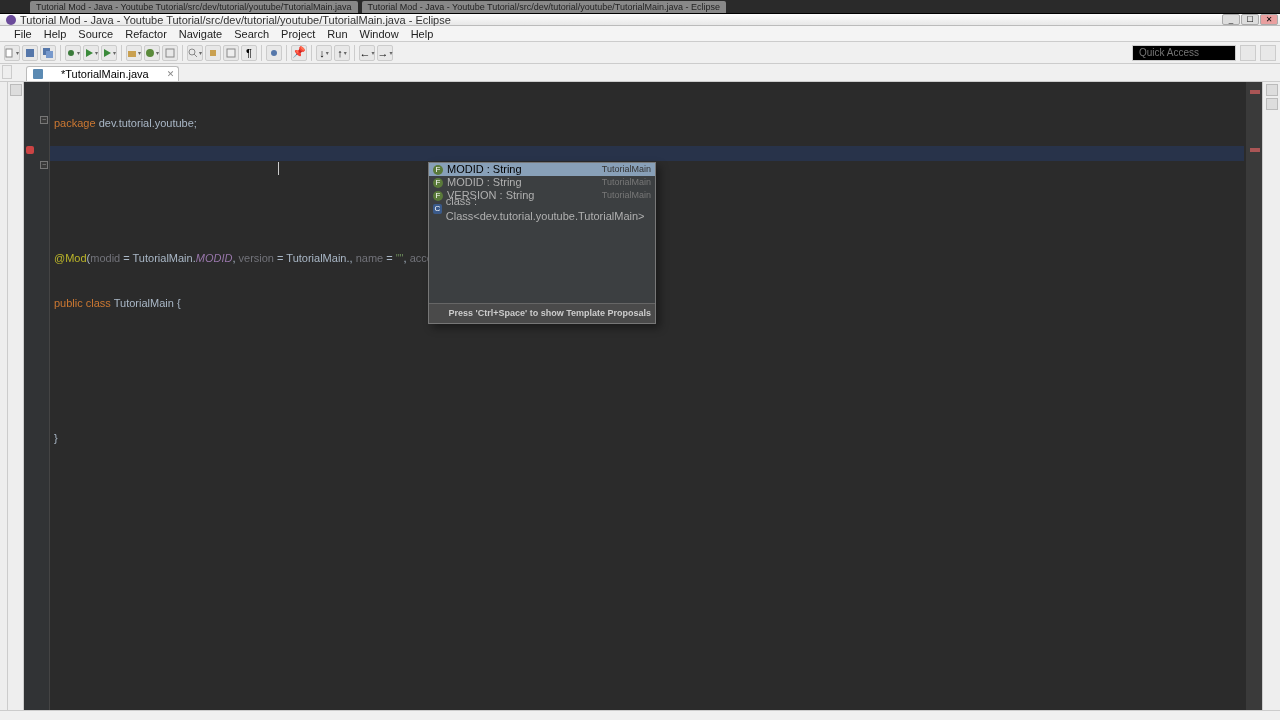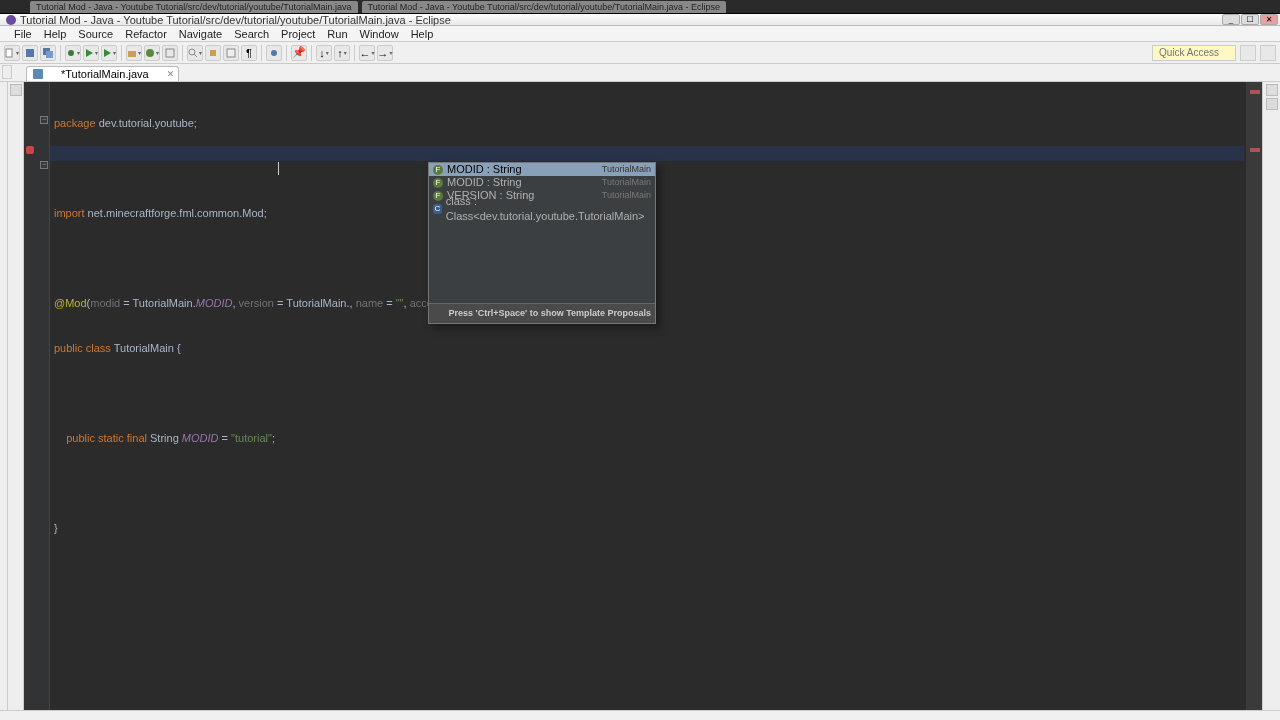--- a/index.html
+++ b/index.html
@@ -19,21 +19,21 @@
 
 .menu-bar { height: 16px; background: #f4f4f4; display: flex; align-items: center; padding: 0 8px; border-bottom: 1px solid #ccc; }
 .menu-item { padding: 1px 6px; cursor: pointer; font-size: 11px; color: #222; }
 
 
 .toolbar { height: 22px; background: #f0f0f0; border-bottom: 1px solid #ccc; display: flex; align-items: center; padding: 0 4px; gap: 2px; }
 .tbtn { width: 16px; height: 16px; background: #e8e8e8; border: 1px solid #ccc; border-radius: 2px; display: flex; align-items: center; justify-content: center; cursor: pointer; }
 .tbtn svg { width: 10px; height: 10px; }
 .tsep { width: 1px; height: 16px; background: #ccc; margin: 0 2px; }
 .tbtn.drop::after { content: "▾"; font-size: 6px; margin-left: 1px; color: #666; }
-.quick-access { margin-left: auto; padding: 1px 6px; border: 1px solid #ccc; background: #fef9c3; font-size: 10px; color: #888; width: 84px; height: 16px; }
+.quick-access { margin-left: auto; padding: 1px 6px; border: 1px solid #ccc; background: #000000; font-size: 10px; color: #888; width: 104px; height: 16px; }
 .persp-btn { width: 16px; height: 16px; border: 1px solid #ccc; background: #e8e8e8; margin-left: 2px; cursor: pointer; }
 
 
 .editor-tabs { height: 18px; background: #f0f0f0; border-bottom: 1px solid #ccc; display: flex; align-items: flex-end; padding-left: 26px; position: relative; }
 .left-gutter-btn { position: absolute; left: 2px; top: 1px; width: 10px; height: 14px; border: 1px solid #ccc; background: #eee; }
 .editor-tab { background: #fff; border: 1px solid #bbb; border-bottom: none; padding: 1px 4px 1px 6px; font-size: 10px; display: flex; align-items: center; gap: 18px; border-radius: 3px 3px 0 0; }
 .editor-tab .jicon { width: 10px; height: 10px; background: #5b8ab3; border-radius: 1px; }
 .editor-tab .close { font-size: 9px; color: #888; cursor: pointer; }
 
 
@@ -222,26 +222,24 @@
       <div class="mark err" style="top:64px"></div>
       <div class="fold" style="top:34px">−</div>
       <div class="fold" style="top:79px">−</div>
     </div>
 
     <div class="hl-line" style="top:64px"></div>
 
     <div class="code">
       <div class="line"><span class="kw">package</span><span> dev.tutorial.youtube;</span></div>
       <div class="line"></div>
-      <div class="line"><span class="kw">import</span><span> net.minecraftforge.fml.common.Mod;</span></div>
       <div class="line"></div>
       <div class="line"><span class="ann">@Mod</span><span class="punc">(</span><span class="param">modid</span><span> = </span><span>TutorialMain.</span><span class="fld">MODID</span><span>, </span><span class="param">version</span><span> = </span><span>TutorialMain.</span><span>, </span><span class="param">name</span><span> = </span><span class="str">""</span><span>, </span><span class="param">acceptedMinecraftVersions</span><span> = </span><span class="str">"[1.10], [1.10.2]"</span><span class="punc">)</span></div>
       <div class="line"><span class="kw">public</span> <span class="kw">class</span> <span>TutorialMain</span><span> {</span></div>
       <div class="line"></div>
-      <div class="line">    <span class="kw">public static final</span> <span>String</span> <span class="fld">MODID</span><span> = </span><span class="str">"tutorial"</span><span>;</span></div>
       <div class="line"></div>
       <div class="line"><span>}</span></div>
     </div>
 
     <div class="caret" style="left:254px; top:80px"></div>
 
     <div class="overview">
       <div class="omark" style="top:8px; background:#aa5555"></div>
       <div class="omark" style="top:66px; background:#aa5555"></div>
     </div>

